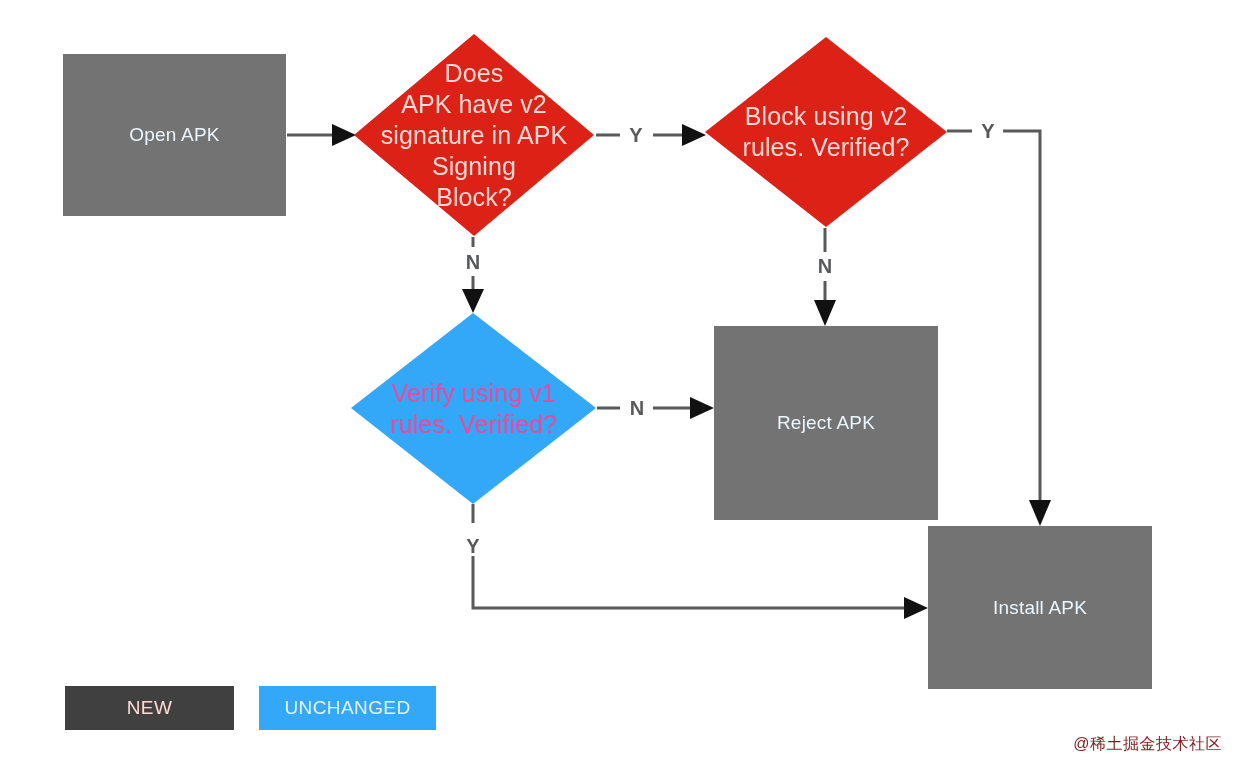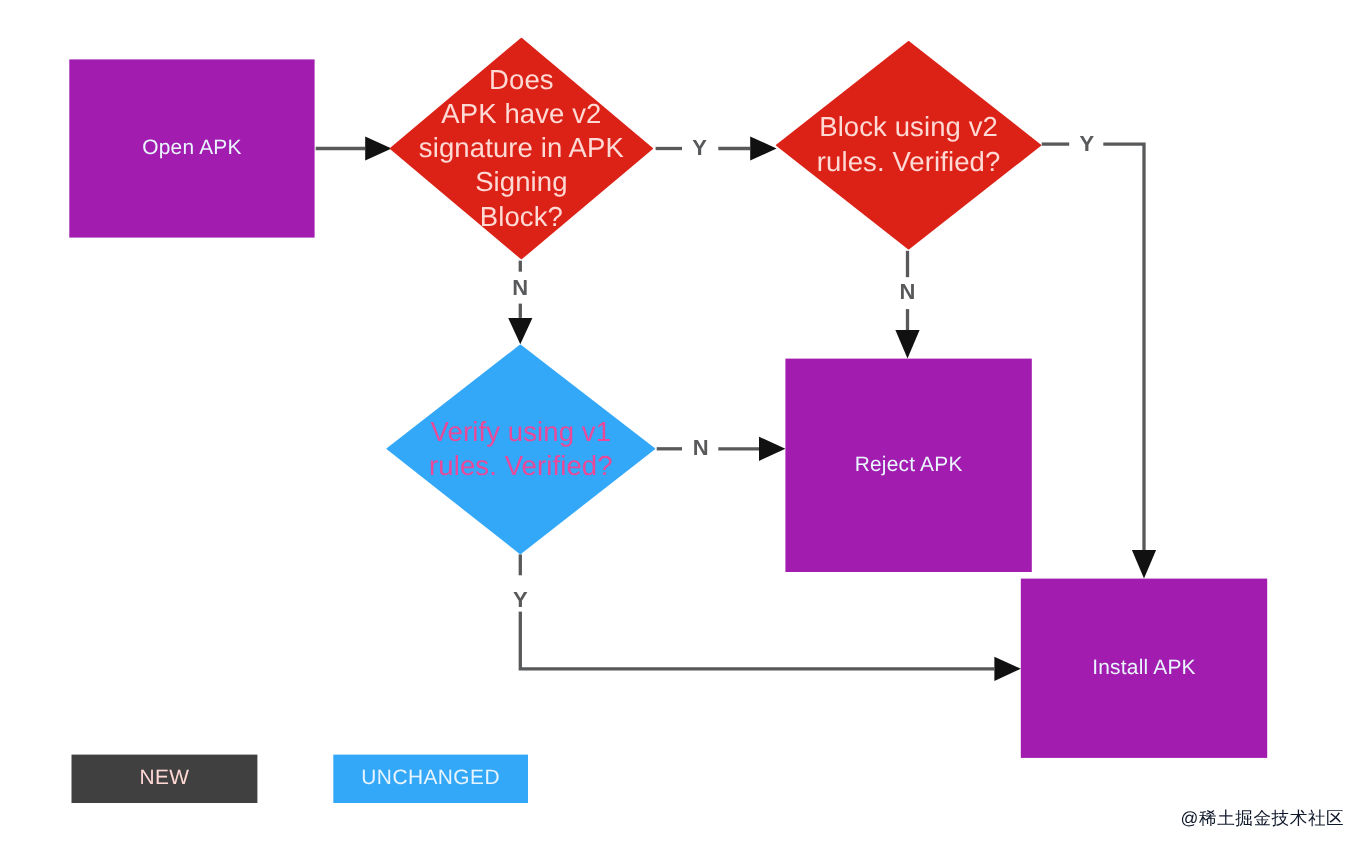--- a/index.html
+++ b/index.html
@@ -26,21 +26,21 @@
     justify-content: center;
     text-align: center;
     box-sizing: border-box;
   }
   .box {
     color: #eaf6ff;
     font-size: 19px;
     letter-spacing: 0.2px;
     line-height: 1.25;
   }
-  .box.blue   { background: #a21caf; }
+  .box.blue   { background: #737373; }
 
   .diamond-wrap {
     position: absolute;
   }
   .diamond-shape {
     position: absolute;
     inset: 0;
   }
   .diamond-label {
     position: absolute;
@@ -97,21 +97,21 @@
     box-sizing: border-box;
   }
   .legend-chip.red  { background: #404040; color: #ffd9d4; }
   .legend-chip.blue { background: #34a8f8; color: #e6f4ff; }
 
   .watermark {
     position: absolute;
     right: 18px;
     bottom: 12px;
     font-size: 16px;
-    color: #0f172a;
+    color: #7f1d1d;
     letter-spacing: 0.5px;
   }
 </style>
 </head>
 <body>
 
 <div id="canvas">
 
   <svg class="edge-svg" viewBox="0 0 1240 767" xmlns="http://www.w3.org/2000/svg">
 
@@ -199,19 +199,19 @@
     <span>Reject APK</span>
   </div>
 
   <div class="node box blue" style="left:928px; top:526px; width:224px; height:163px;">
     <span>Install APK</span>
   </div>
 
   <div class="legend-chip red" style="left:65px; top:686px; width:169px;">
     <span>NEW</span>
   </div>
-  <div class="legend-chip blue" style="left:259px; top:686px; width:177px;margin-left:44px;">
+  <div class="legend-chip blue" style="left:259px; top:686px; width:177px;">
     <span>UNCHANGED</span>
   </div>
 
   <div class="watermark">@稀土掘金技术社区</div>
 
 </div>
 
 </body></html>

